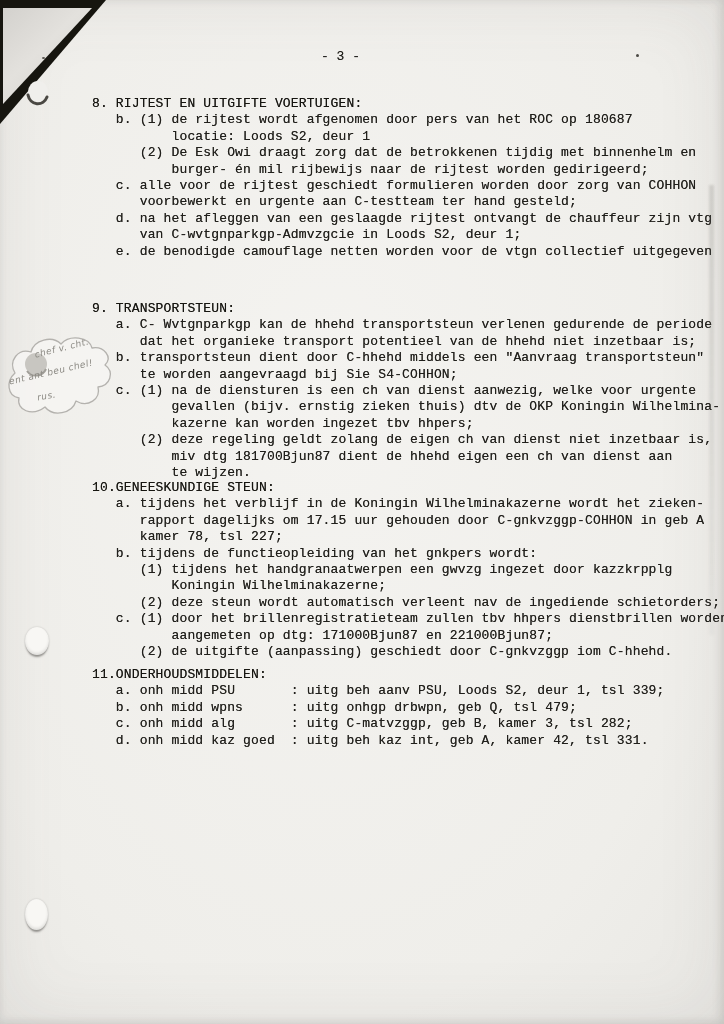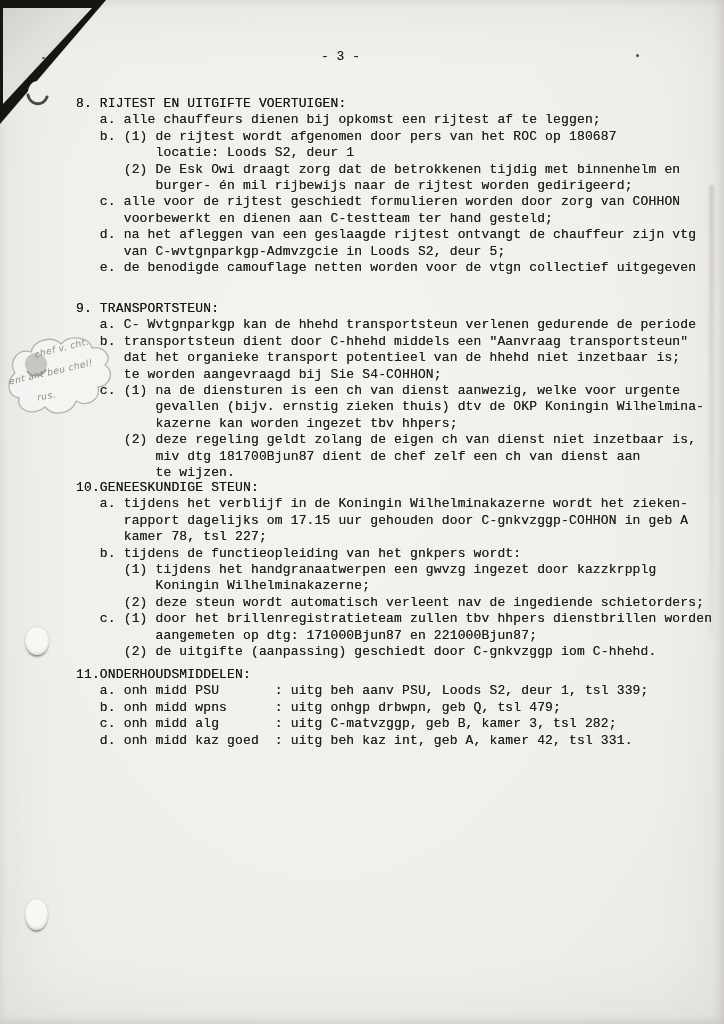--- a/index.html
+++ b/index.html
@@ -22,21 +22,21 @@
   .stray-dot {
     position:absolute; top:54px; left:636px;
     width:3px; height:3px; border-radius:50%;
     background:#4c4a45;
   }
   .speck {
     position:absolute; top:57px; left:42px;
     width:3px; height:2px; border-radius:50%;
     background:#55534e;
   }
-  .doc-section { position:absolute; left:76px; }
+  .doc-section { position:absolute; left:92px; }
   .doc-line {
     white-space:pre;
     font-size:13px;
     line-height:16.4px;
     letter-spacing:0.15px;
     text-shadow: 0 0 0.5px rgba(32,31,27,0.75);
   }
   .doc-line.heading { color:#161510; }
   
   .corner { position:absolute; top:0; left:0; width:132px; height:132px; }
@@ -94,42 +94,41 @@
     </svg>
   </div>
 
   <div class="speck"></div>
 
   <div class="page-number">- 3 -</div>
   <div class="stray-dot"></div>
 
   <section class="doc-section" style="top:96px">
       <div class="doc-line heading">8. RIJTEST EN UITGIFTE VOERTUIGEN:</div>
-      <div class="doc-line">   a. alle chauffeurs dienen bij opkomst een rijtest af te leggen;</div>
       <div class="doc-line">   b. (1) de rijtest wordt afgenomen door pers van het ROC op 180687</div>
       <div class="doc-line">          locatie: Loods S2, deur 1</div>
       <div class="doc-line">      (2) De Esk Owi draagt zorg dat de betrokkenen tijdig met binnenhelm en</div>
       <div class="doc-line">          burger- én mil rijbewijs naar de rijtest worden gedirigeerd;</div>
       <div class="doc-line">   c. alle voor de rijtest geschiedt formulieren worden door zorg van COHHON</div>
-      <div class="doc-line">      voorbewerkt en dienen aan C-testteam ter hand gesteld;</div>
+      <div class="doc-line">      voorbewerkt en urgente aan C-testteam ter hand gesteld;</div>
       <div class="doc-line">   d. na het afleggen van een geslaagde rijtest ontvangt de chauffeur zijn vtg</div>
-      <div class="doc-line">      van C-wvtgnparkgp-Admvzgcie in Loods S2, deur 5;</div>
+      <div class="doc-line">      van C-wvtgnparkgp-Admvzgcie in Loods S2, deur 1;</div>
       <div class="doc-line">   e. de benodigde camouflage netten worden voor de vtgn collectief uitgegeven</div>
     </section>
   <section class="doc-section" style="top:301px">
       <div class="doc-line heading">9. TRANSPORTSTEUN:</div>
       <div class="doc-line">   a. C- Wvtgnparkgp kan de hhehd transportsteun verlenen gedurende de periode</div>
+      <div class="doc-line">      dat het organieke transport potentieel van de hhehd niet inzetbaar is;</div>
       <div class="doc-line">   b. transportsteun dient door C-hhehd middels een "Aanvraag transportsteun"</div>
-      <div class="doc-line">      dat het organieke transport potentieel van de hhehd niet inzetbaar is;</div>
       <div class="doc-line">      te worden aangevraagd bij Sie S4-COHHON;</div>
       <div class="doc-line">   c. (1) na de diensturen is een ch van dienst aanwezig, welke voor urgente</div>
       <div class="doc-line">          gevallen (bijv. ernstig zieken thuis) dtv de OKP Koningin Wilhelmina-</div>
       <div class="doc-line">          kazerne kan worden ingezet tbv hhpers;</div>
       <div class="doc-line">      (2) deze regeling geldt zolang de eigen ch van dienst niet inzetbaar is,</div>
-      <div class="doc-line">          miv dtg 181700Bjun87 dient de chef zelf een ch van dienst aan</div>
+      <div class="doc-line">          miv dtg 181700Bjun87 dient de hhehd eigen een ch van dienst aan</div>
       <div class="doc-line">          te wijzen.</div>
     </section>
   <section class="doc-section" style="top:480px">
       <div class="doc-line heading">10.GENEESKUNDIGE STEUN:</div>
       <div class="doc-line">   a. tijdens het verblijf in de Koningin Wilhelminakazerne wordt het zieken-</div>
       <div class="doc-line">      rapport dagelijks om 17.15 uur gehouden door C-gnkvzggp-COHHON in geb A</div>
       <div class="doc-line">      kamer 78, tsl 227;</div>
       <div class="doc-line">   b. tijdens de functieopleiding van het gnkpers wordt:</div>
       <div class="doc-line">      (1) tijdens het handgranaatwerpen een gwvzg ingezet door kazzkrpplg</div>
       <div class="doc-line">          Koningin Wilhelminakazerne;</div>

